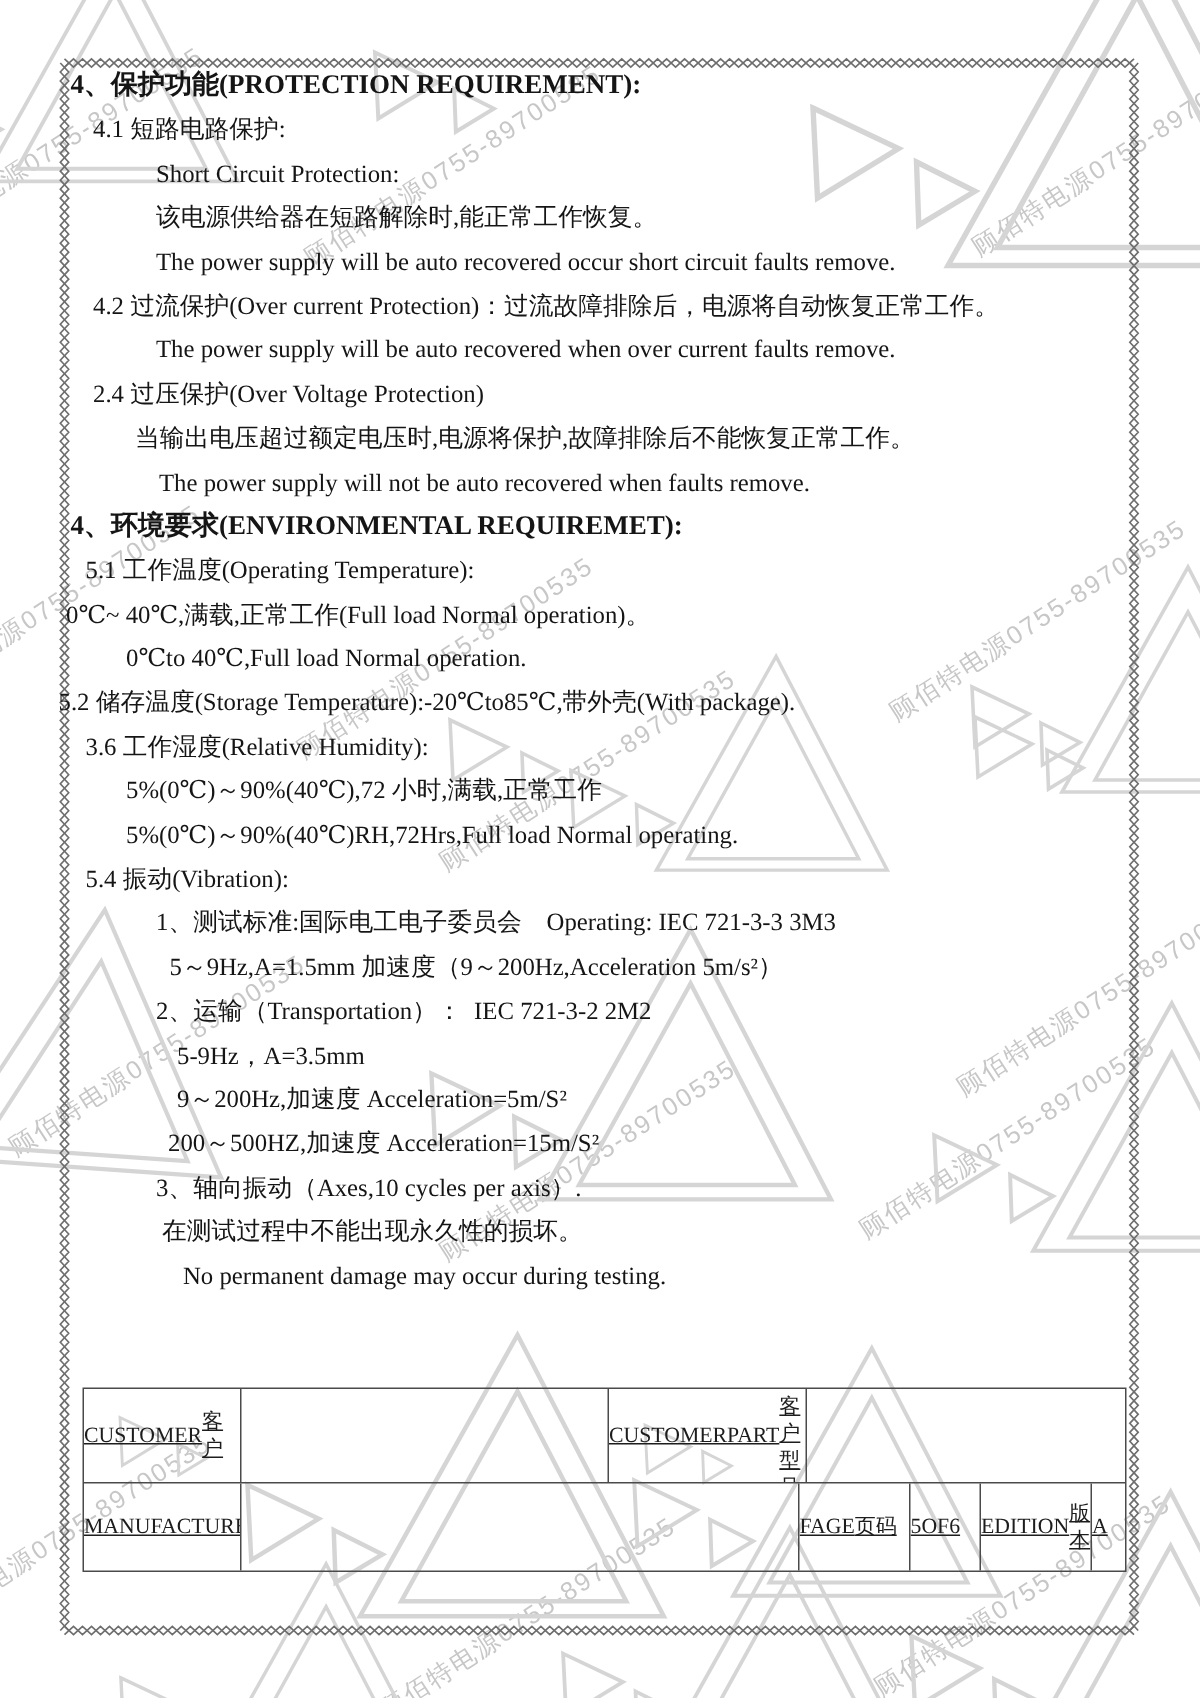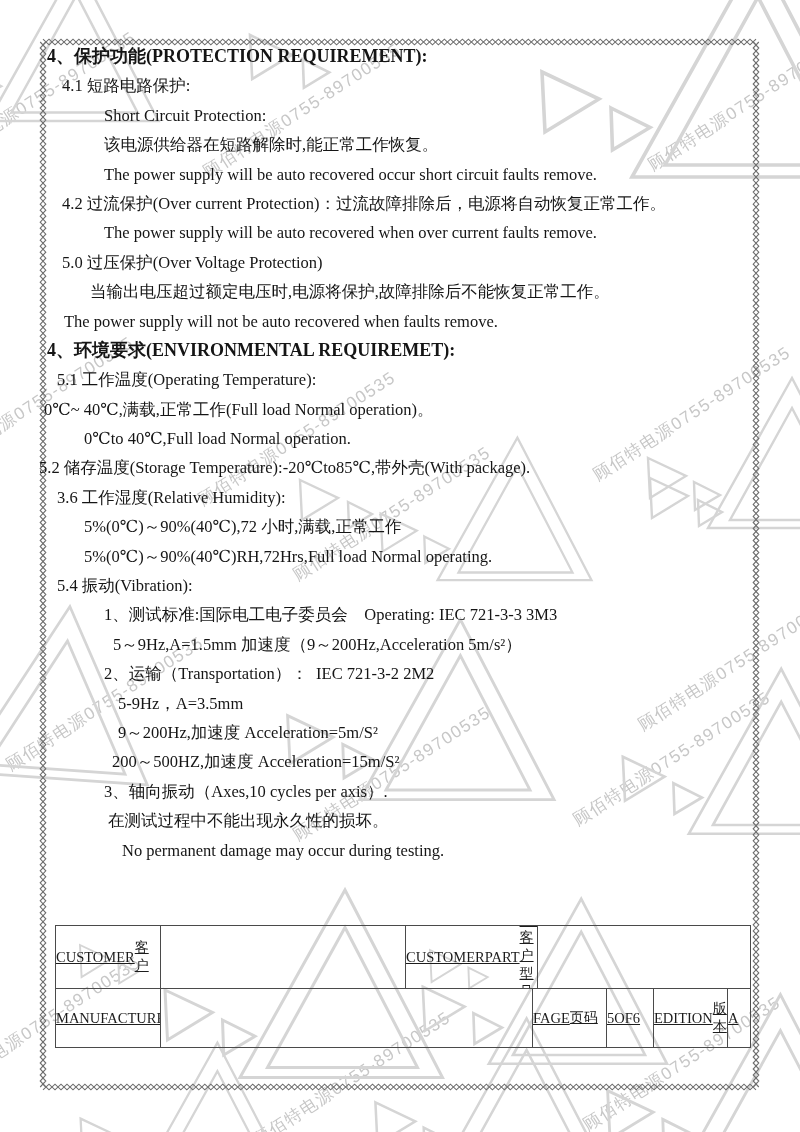--- a/index.html
+++ b/index.html
@@ -100,23 +100,23 @@
   </svg>
 
   <div class="content">
     <div class="line h" style="padding-left:47px">4、保护功能(PROTECTION REQUIREMENT):</div>
     <div class="line" style="padding-left:62px">4.1 短路电路保护:</div>
     <div class="line" style="padding-left:104px">Short Circuit Protection:</div>
     <div class="line" style="padding-left:104px">该电源供给器在短路解除时,能正常工作恢复。</div>
     <div class="line" style="padding-left:104px">The power supply will be auto recovered occur short circuit faults remove.</div>
     <div class="line" style="padding-left:62px">4.2 过流保护(Over current Protection)：过流故障排除后，电源将自动恢复正常工作。</div>
     <div class="line" style="padding-left:104px">The power supply will be auto recovered when over current faults remove.</div>
-    <div class="line" style="padding-left:62px">5.0 过压保护(Over Voltage Protection)</div>
+    <div class="line" style="padding-left:62px">2.4 过压保护(Over Voltage Protection)</div>
     <div class="line" style="padding-left:90px">当输出电压超过额定电压时,电源将保护,故障排除后不能恢复正常工作。</div>
-    <div class="line" style="padding-left:64px">The power supply will not be auto recovered when faults remove.</div>
+    <div class="line" style="padding-left:106px">The power supply will not be auto recovered when faults remove.</div>
     <div class="line h" style="padding-left:47px">4、环境要求(ENVIRONMENTAL REQUIREMET):</div>
     <div class="line" style="padding-left:57px">5.1 工作温度(Operating Temperature):</div>
     <div class="line" style="padding-left:44px">0℃~ 40℃,满载,正常工作(Full load Normal operation)。</div>
     <div class="line" style="padding-left:84px">0℃to 40℃,Full load Normal operation.</div>
     <div class="line" style="padding-left:39px">5.2 储存温度(Storage Temperature):-20℃to85℃,带外壳(With package).</div>
     <div class="line" style="padding-left:57px">3.6 工作湿度(Relative Humidity):</div>
     <div class="line" style="padding-left:84px">5%(0℃)～90%(40℃),72 小时,满载,正常工作</div>
     <div class="line" style="padding-left:84px">5%(0℃)～90%(40℃)RH,72Hrs,Full load Normal operating.</div>
     <div class="line" style="padding-left:57px">5.4 振动(Vibration):</div>
     <div class="line" style="padding-left:104px">1、测试标准:国际电工电子委员会　Operating: IEC 721-3-3 3M3</div>

